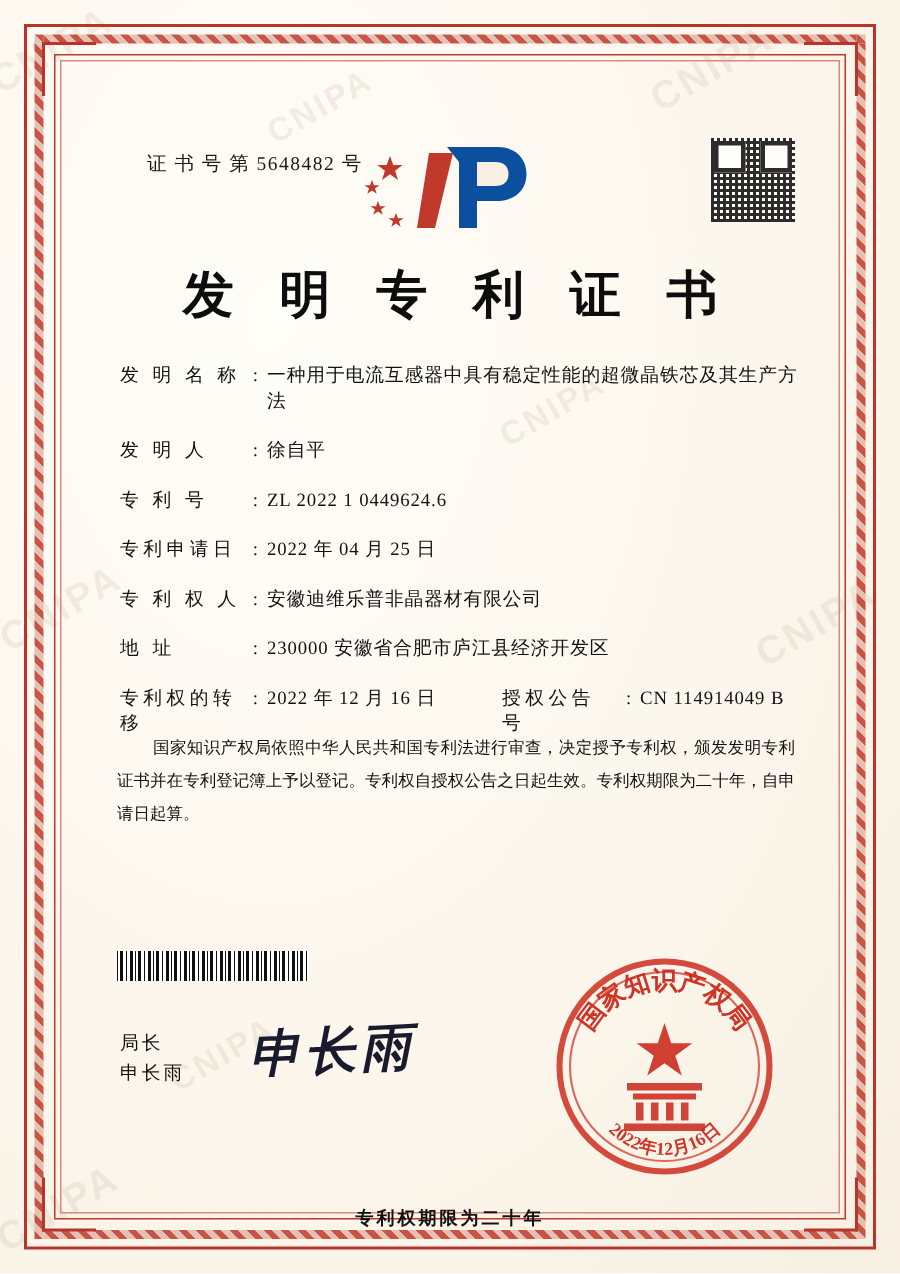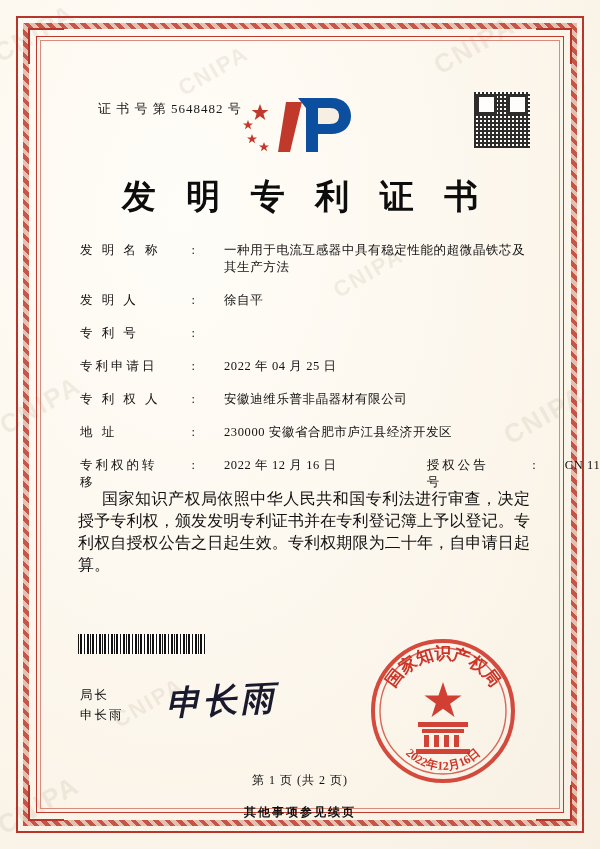--- a/index.html
+++ b/index.html
@@ -144,21 +144,20 @@
     top: 186px;
     left: 24px;
     right: 12px;
   }
   .frow {
     display: flex;
     align-items: baseline;
     margin-bottom: 16px;
     font-size: 12.5px;
     color: #111;
-    gap: 23px;
   }
   .flabel {
     width: 82px;
     flex: 0 0 82px;
     letter-spacing: 3px;
     color: #111;
   }
   .fcolon {
     flex: 0 0 10px;
     text-align: right;
@@ -170,21 +169,21 @@
   }
   .frow.split .fvalue { flex: 0 0 auto; }
   .frow.split .spacer { flex: 0 0 44px; }
 
   
   .paras {
     position: absolute;
     top: 432px;
     left: 22px;
     right: 14px;
-    font-size: 16px;
+    font-size: 11px;
     line-height: 22px;
     color: #111;
     text-align: justify;
   }
   .paras p {
     margin: 0 0 6px 0;
     text-indent: 24px;
   }
 
   
@@ -309,20 +308,21 @@
 
       <div class="frow">
         <div class="flabel">发 明 人</div>
         <div class="fcolon">:</div>
         <div class="fvalue">徐自平</div>
       </div>
 
       <div class="frow">
         <div class="flabel">专 利 号</div>
         <div class="fcolon">:</div>
+        <div class="fvalue">ZL 2022 1 0449624.6</div>
       </div>
 
       <div class="frow">
         <div class="flabel">专利申请日</div>
         <div class="fcolon">:</div>
         <div class="fvalue">2022 年 04 月 25 日</div>
       </div>
 
       <div class="frow">
         <div class="flabel">专 利 权 人</div>
@@ -381,19 +381,18 @@
         <text font-family="Liberation Serif, serif" font-size="17" font-weight="bold" fill="#cc2b1e" opacity="0.95">
           <textPath href="#sealtop" startOffset="50%" text-anchor="middle">国家知识产权局</textPath>
         </text>
         <path id="sealbot" d="M 24 92 A 52 52 0 0 0 126 92" fill="none"></path>
         <text font-family="Liberation Serif, serif" font-size="12" font-weight="bold" fill="#cc2b1e" opacity="0.95">
           <textPath href="#sealbot" startOffset="50%" text-anchor="middle">2022年12月16日</textPath>
         </text>
       </svg>
     </div>
 
-    <div class="page-num">第 1 页 (共 2 页)</div>
 
   </div>
 
-  <div class="footnote">其他事项参见续页</div>
+  <div class="footnote">专利权期限为二十年</div>
 
 </div>
 
 </body></html>

